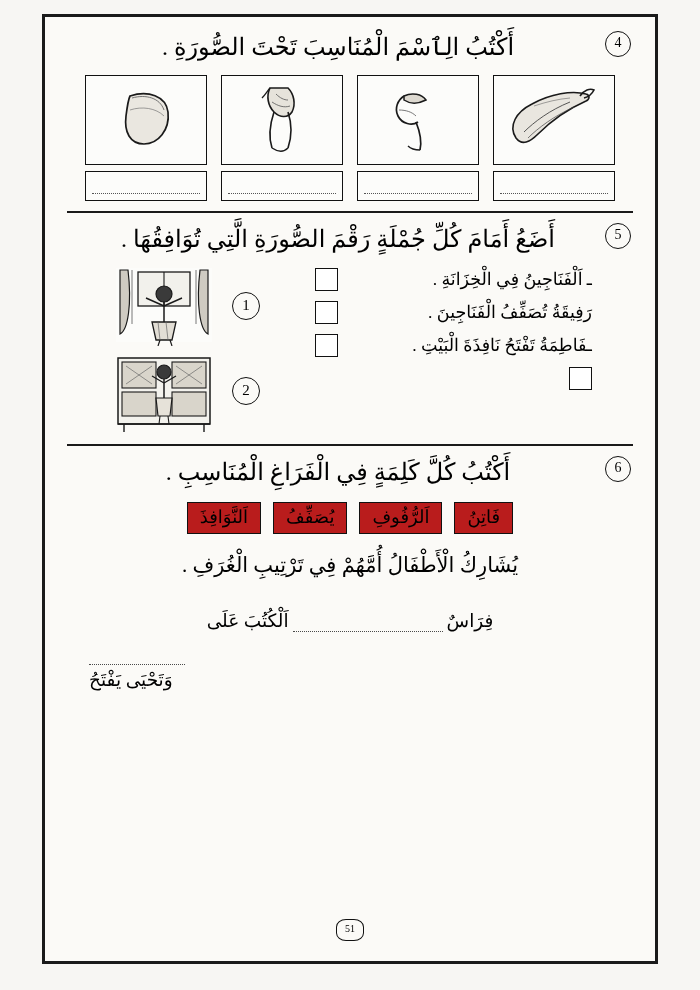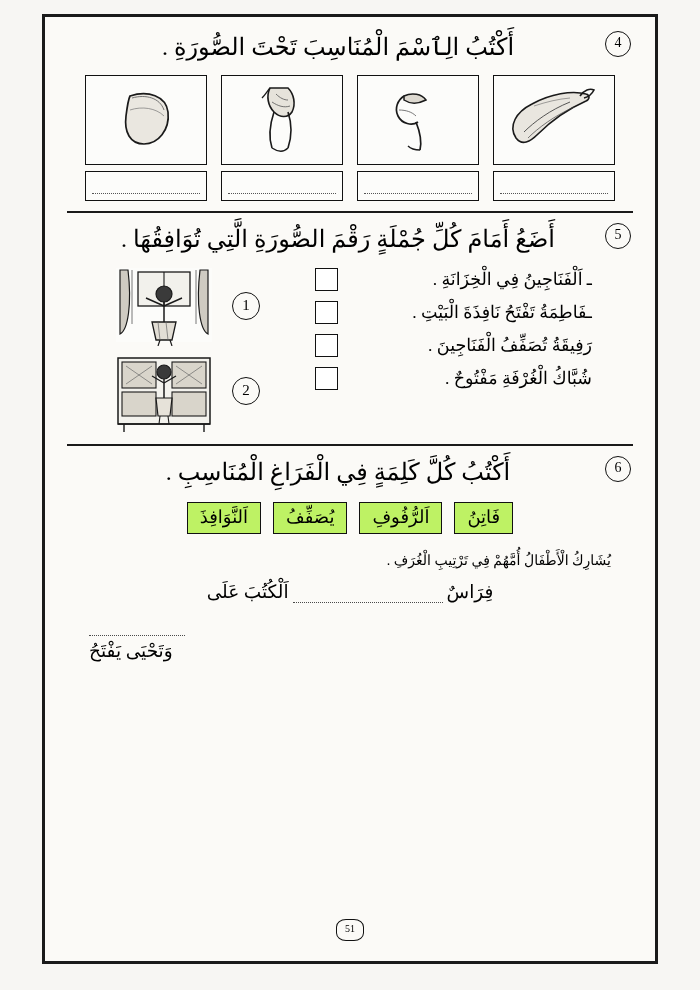--- a/index.html
+++ b/index.html
@@ -171,30 +171,31 @@
   .wordbank {
     display: flex;
     justify-content: center;
     gap: 12px;
     margin-top: 14px;
   }
   .word-chip {
     border: 1.7px solid #111;
     padding: 3px 12px 5px 12px;
     font-size: 18px;
-    background: #bef264;
+    background: #b91c1c;
   }
   .sentence-block {
     margin-top: 16px;
     padding: 0 26px;
   }
   .s-line {
-    font-size: 14px;
+    font-size: 21px;
     line-height: 1.5;
-    margin-bottom: 10px;
+    text-align: center;
+    margin-bottom: 28px;
     white-space: nowrap;
   }
   .s-fill {
     display: flex;
     align-items: flex-end;
     gap: 4px;
     margin-bottom: 16px;
     font-size: 18.5px;
     white-space: nowrap;
   }
@@ -315,29 +316,28 @@
         </div>
 
         <div class="ex5-body">
 
           <div class="ex5-sentences">
             <div class="sent-row">
               <div class="sent-text">ـ اَلْفَنَاجِينُ فِي الْخِزَانَةِ .</div>
               <div class="checkbox"></div>
             </div>
             <div class="sent-row">
+              <div class="sent-text">رَفِيقَةُ تُصَفِّفُ الْفَنَاجِينَ .</div>
+              <div class="checkbox"></div>
+            </div>
+            <div class="sent-row">
               <div class="sent-text">ـفَاطِمَةُ تَفْتَحُ نَافِذَةَ الْبَيْتِ .</div>
               <div class="checkbox"></div>
             </div>
             <div class="sent-row">
-              <div class="sent-text">رَفِيقَةُ تُصَفِّفُ الْفَنَاجِينَ .</div>
-              <div class="checkbox"></div>
-            </div>
-            <div class="sent-row">
-              <div class="sent-text">شُبَّاكُ الْغُرْفَةِ مَفْتُوحٌ .</div>
               <div class="checkbox"></div>
             </div>
           </div>
 
           <div class="ex5-labels">
             <div class="lbl-circle">1</div>
             <div class="lbl-circle">2</div>
           </div>
 
           <div class="ex5-art">

